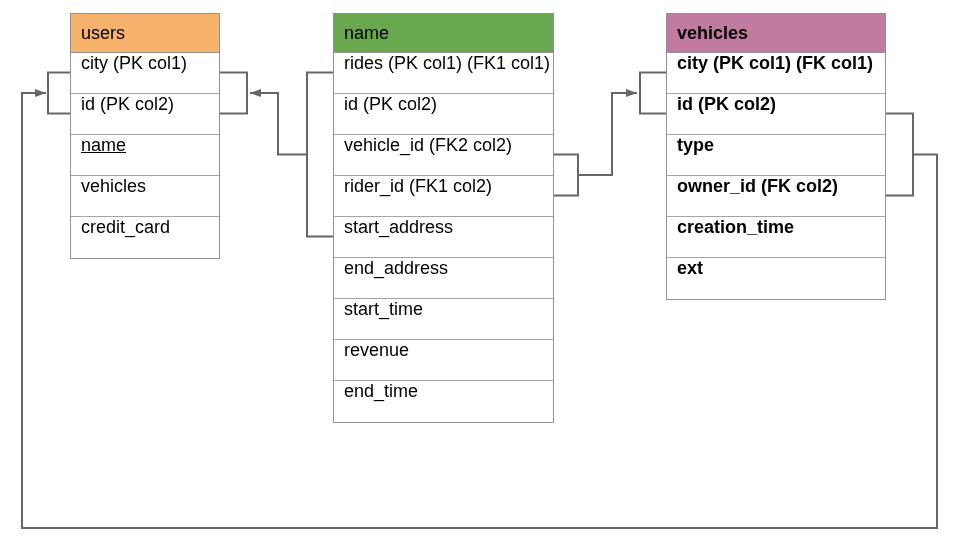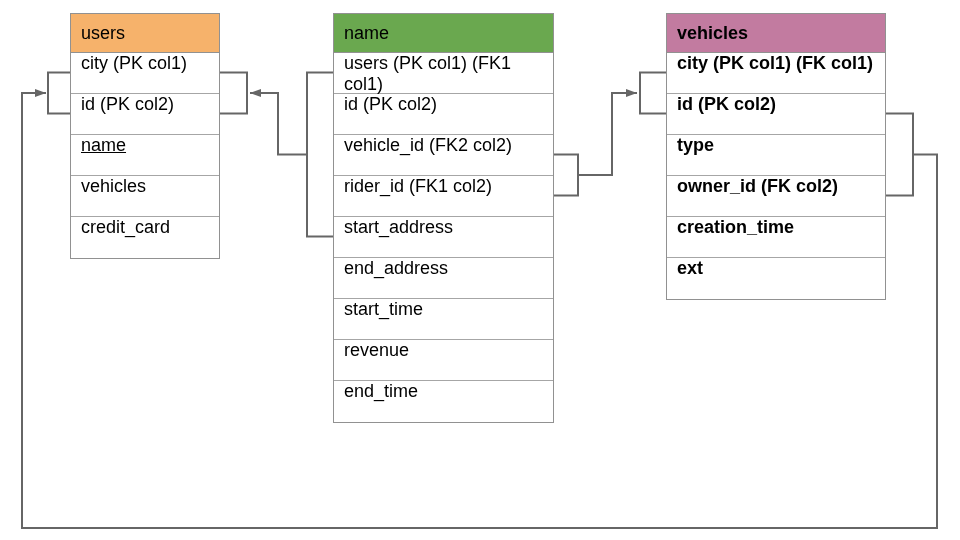--- a/index.html
+++ b/index.html
@@ -69,21 +69,21 @@
         </div>
         <div class="db-row" style="height: 41px; border-bottom-color: rgb(166, 166, 166);">
           <span>credit_card</span>
         </div>
       </div>
       <div class="db-table" style="left: 333px; top: 13px; width: 221px; border-color: rgb(145, 145, 145);">
         <div class="db-header" style="height: 39px; background: rgb(106, 168, 79); border-bottom-color: rgb(145, 145, 145);">
           <span>name</span>
         </div>
         <div class="db-row" style="height: 41px; border-bottom-color: rgb(166, 166, 166);">
-          <span>users (PK col1) (FK1 col1)</span>
+          <span>rides (PK col1) (FK1 col1)</span>
         </div>
         <div class="db-row" style="height: 41px; border-bottom-color: rgb(166, 166, 166);">
           <span>id (PK col2)</span>
         </div>
         <div class="db-row" style="height: 41px; border-bottom-color: rgb(166, 166, 166);">
           <span>vehicle_id (FK2 col2)</span>
         </div>
         <div class="db-row" style="height: 41px; border-bottom-color: rgb(166, 166, 166);">
           <span>rider_id (FK1 col2)</span>
         </div>

